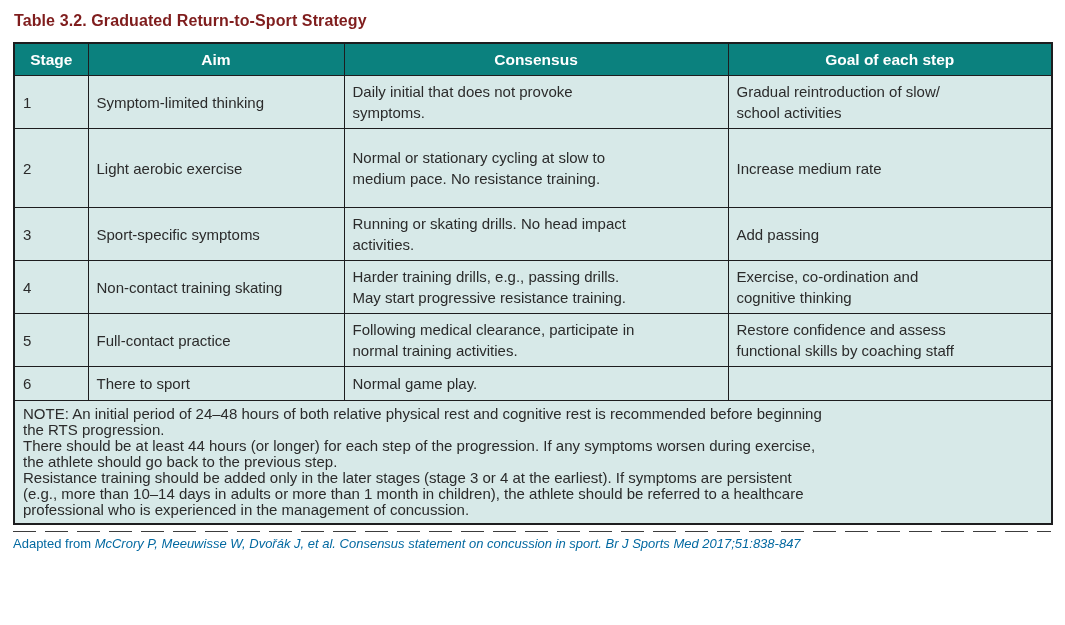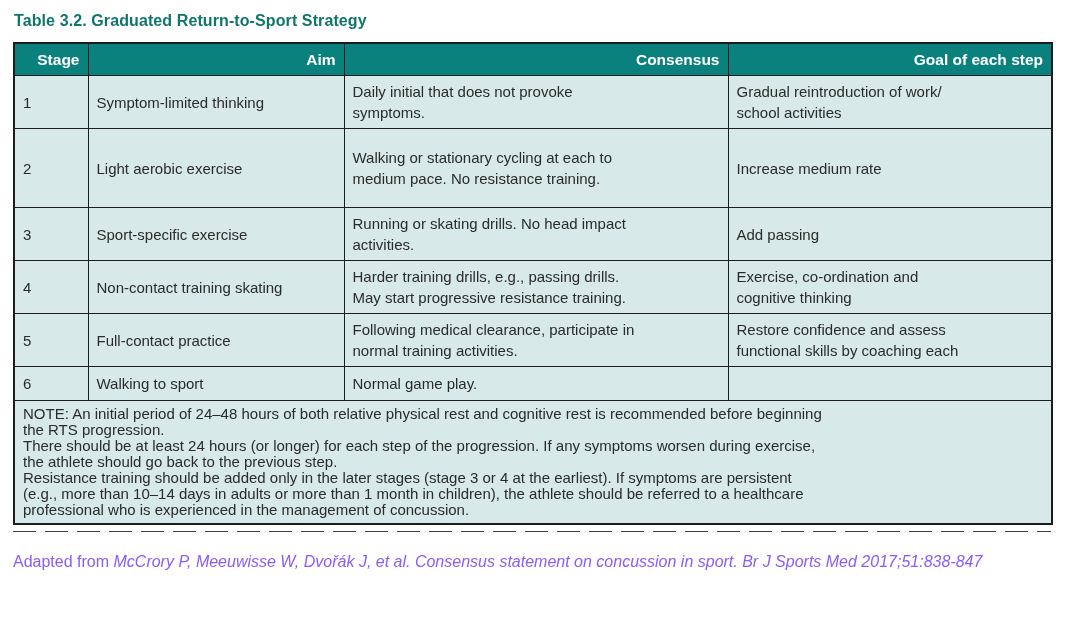--- a/index.html
+++ b/index.html
@@ -12,21 +12,21 @@
   *{box-sizing:border-box;}
   html,body{margin:0;padding:0;}
   body{
     width:1065px;height:625px;overflow:hidden;
     background:#ffffff;
     font-family:"Liberation Sans","DejaVu Sans",sans-serif;
     color:var(--text);
   }
   .page{padding:10px 14px 0 13px;}
   .title{
-    font-size:16px;font-weight:bold;color:#0f766e;
+    font-size:16px;font-weight:bold;color:#7f1d1d;
     margin:2px 0 12px 1px;letter-spacing:0.1px;
   }
   table.rts{
     border-collapse:collapse;
     table-layout:fixed;
     width:1038px;
     border:2.5px solid var(--border);
     background:var(--cell-bg);
   }
   table.rts th, table.rts td{
@@ -35,21 +35,21 @@
     font-size:15px;
     line-height:21px;
     vertical-align:middle;
     white-space:pre-line;
     overflow:hidden;
   }
   table.rts thead th{
     background:var(--header-bg);
     color:var(--header-text);
     font-weight:bold;
-    text-align:right;
+    text-align:center;
     height:29px;
     font-size:15.5px;
     white-space:nowrap;
   }
   table.rts td{background:var(--cell-bg);}
   #rows-body tr:nth-child(1){height:52px;}
   #rows-body tr:nth-child(2){height:79px;}
   #rows-body tr:nth-child(3){height:47px;}
   #rows-body tr:nth-child(4){height:48px;}
   #rows-body tr:nth-child(5){height:46px;}
@@ -61,21 +61,21 @@
   .note-para{
     line-height:16px;
     white-space:pre-line;
   }
   .dashed-line{
     width:1038px;height:2px;margin-top:6px;
     background:repeating-linear-gradient(to right,#3c3c3c 0 23px,transparent 23px 32px);
     background-size:100% 1px;background-repeat:no-repeat;background-position:0 0;
   }
   .citation{
-    margin-top:19px;font-size:16px;color:#8b5cf6;line-height:20px;
+    margin-top:1px;font-size:13px;color:#0369a1;line-height:20px;
   }
   .citation i{font-style:italic;}
 </style>
 </head>
 <body>
 
 <div class="page">
 
   <div class="title">Table 3.2. Graduated Return-to-Sport Strategy</div>
 
@@ -93,64 +93,64 @@
         <th>Consensus</th>
         <th>Goal of each step</th>
       </tr>
     </thead>
     <tbody id="rows-body">
         <tr>
     <td>1</td>
     <td>Symptom-limited thinking</td>
     <td>Daily initial that does not provoke
 symptoms.</td>
-    <td>Gradual reintroduction of work/
+    <td>Gradual reintroduction of slow/
 school activities</td>
   </tr>
         <tr>
     <td>2</td>
     <td>Light aerobic exercise</td>
-    <td>Walking or stationary cycling at each to
+    <td>Normal or stationary cycling at slow to
 medium pace. No resistance training.</td>
     <td>Increase medium rate</td>
   </tr>
         <tr>
     <td>3</td>
-    <td>Sport-specific exercise</td>
+    <td>Sport-specific symptoms</td>
     <td>Running or skating drills. No head impact
 activities.</td>
     <td>Add passing</td>
   </tr>
         <tr>
     <td>4</td>
     <td>Non-contact training skating</td>
     <td>Harder training drills, e.g., passing drills.
 May start progressive resistance training.</td>
     <td>Exercise, co-ordination and
 cognitive thinking</td>
   </tr>
         <tr>
     <td>5</td>
     <td>Full-contact practice</td>
     <td>Following medical clearance, participate in
 normal training activities.</td>
     <td>Restore confidence and assess
-functional skills by coaching each</td>
+functional skills by coaching staff</td>
   </tr>
         <tr>
     <td>6</td>
-    <td>Walking to sport</td>
+    <td>There to sport</td>
     <td>Normal game play.</td>
     <td></td>
   </tr>
       </tbody>
     <tbody>
       <tr>
         <td colspan="4" class="note-cell" id="note-cell"><div class="note-para">NOTE: An initial period of 24–48 hours of both relative physical rest and cognitive rest is recommended before beginning
-the RTS progression.</div><div class="note-para">There should be at least 24 hours (or longer) for each step of the progression. If any symptoms worsen during exercise,
+the RTS progression.</div><div class="note-para">There should be at least 44 hours (or longer) for each step of the progression. If any symptoms worsen during exercise,
 the athlete should go back to the previous step.</div><div class="note-para">Resistance training should be added only in the later stages (stage 3 or 4 at the earliest). If symptoms are persistent
 (e.g., more than 10–14 days in adults or more than 1 month in children), the athlete should be referred to a healthcare
 professional who is experienced in the management of concussion.</div></td>
       </tr>
     </tbody>
   </table>
 
   <div class="dashed-line"></div>
 
   <div class="citation">

